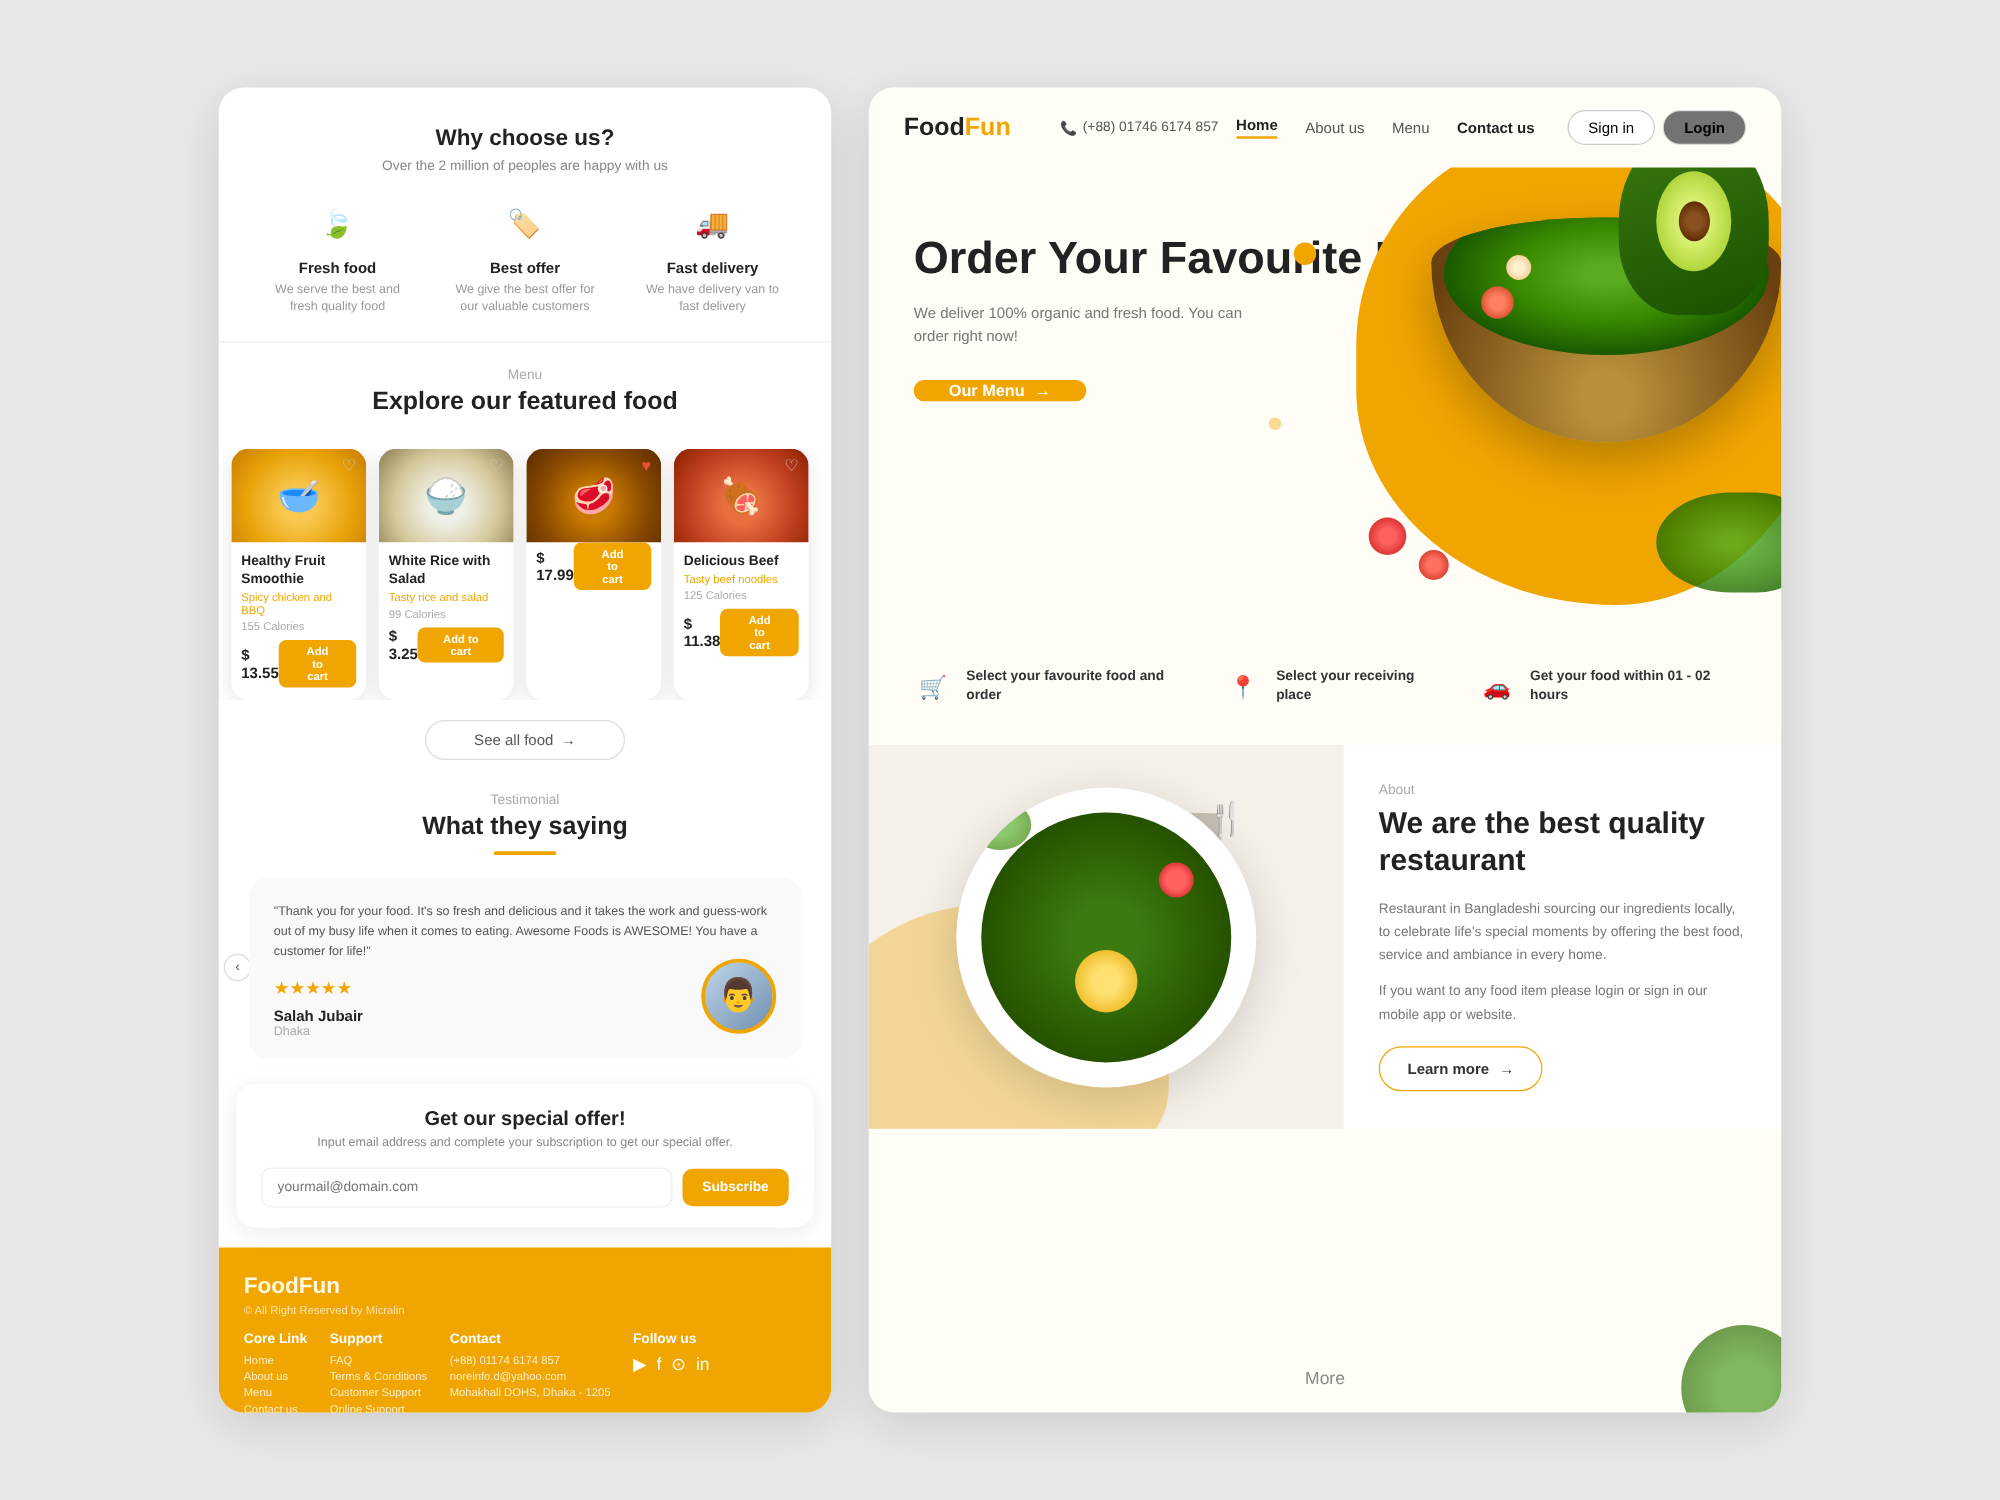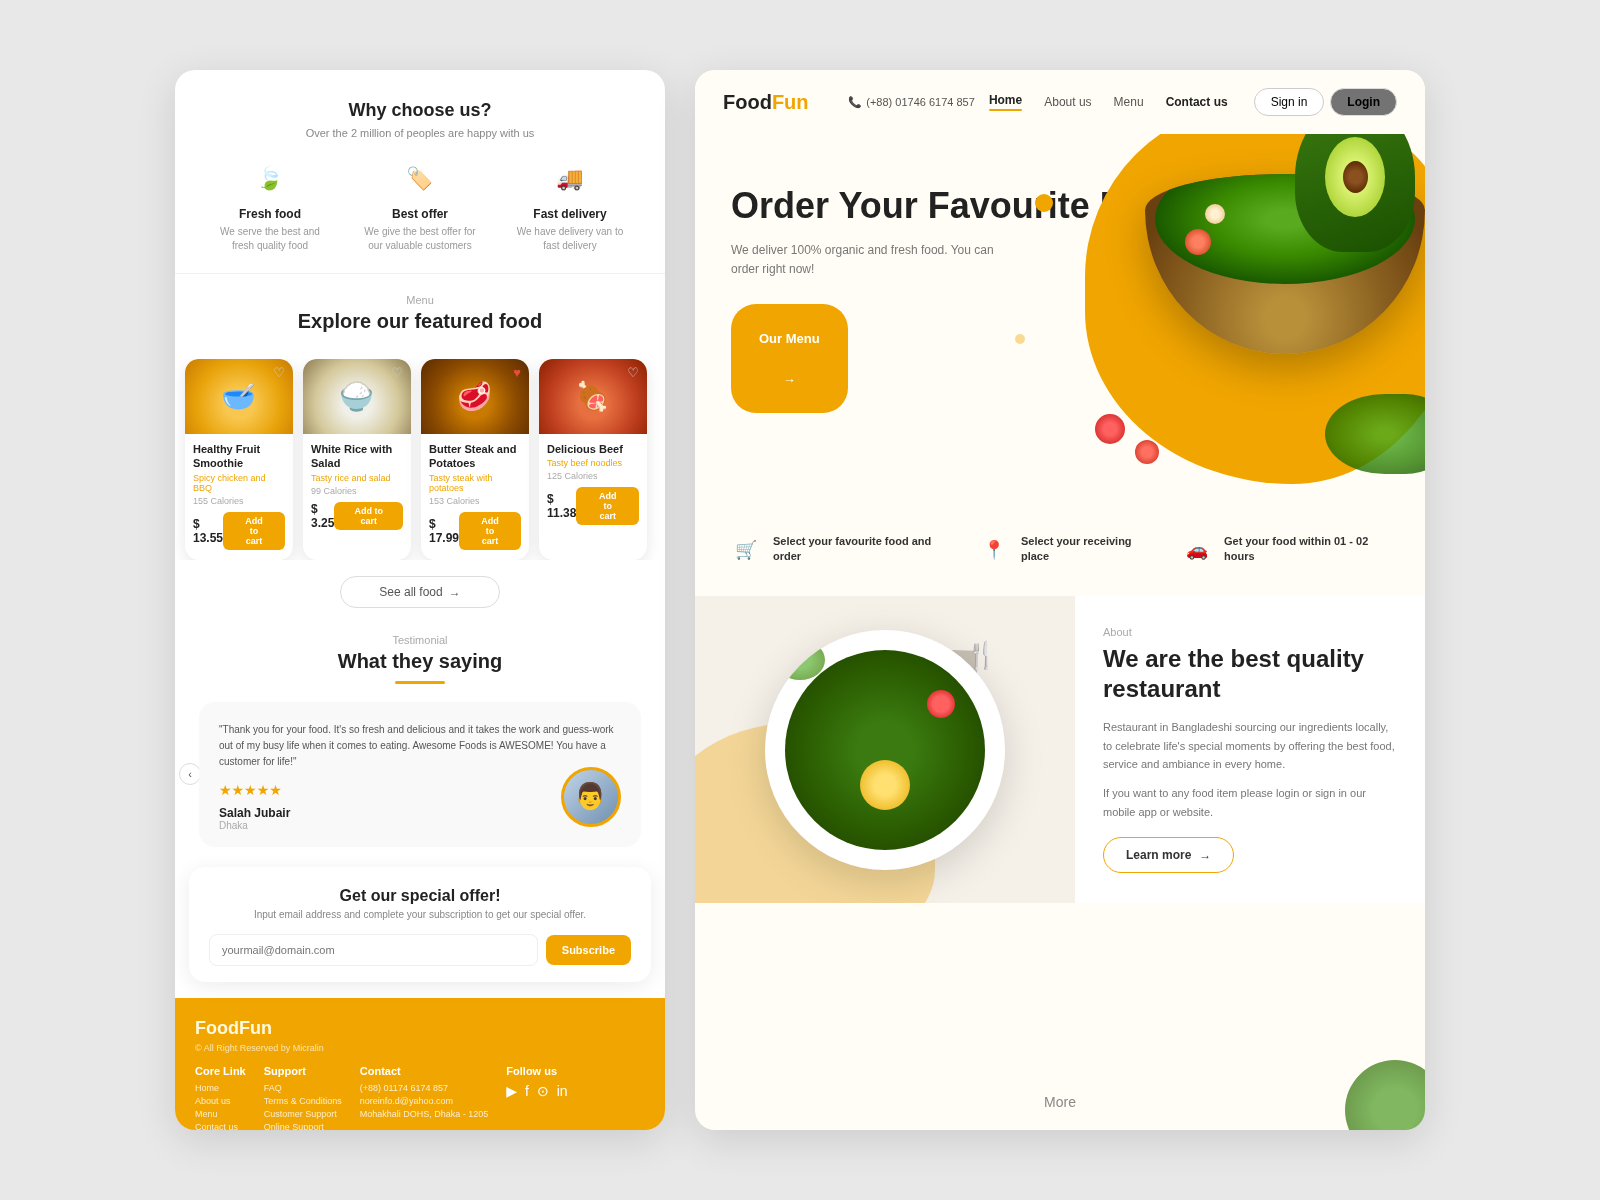--- a/index.html
+++ b/index.html
@@ -472,28 +472,27 @@
       color: #777;
       line-height: 1.6;
       margin-bottom: 24px;
       max-width: 280px;
     }
     .our-menu-btn {
       background: #f0a500;
       color: #fff;
       border: none;
       border-radius: 25px;
-      padding: 27px 28px;
+      padding: 1px 28px;
       font-size: 13px;
       font-weight: 700;
       cursor: pointer;
       display: flex;
       align-items: center;
-      gap: 25px;
-      flex-direction: column;
+      gap: 8px;
     }
 
     
     .hero-img-area {
       width: 380px;
       height: 360px;
       position: absolute;
       right: -10px;
       top: -10px;
     }
@@ -744,25 +743,20 @@
       <div class="food-card-footer">
         <span class="food-card-price">$ 3.25</span>
         <button class="add-cart-btn">Add to cart</button>
       </div>
     </div>
 
     <div class="food-card">
       <div class="food-card-img">
         <div class="img-steak">🥩</div>
         <span class="heart active">♥</span>
-      </div>
-      <div class="food-card-body">
-        <div class="food-card-name">Butter Steak and Potatoes</div>
-        <div class="food-card-sub">Tasty steak with potatoes</div>
-        <div class="food-card-cal">153 Calories</div>
       </div>
       <div class="food-card-footer">
         <span class="food-card-price">$ 17.99</span>
         <button class="add-cart-btn">Add to cart</button>
       </div>
     </div>
 
     <div class="food-card">
       <div class="food-card-img">
         <div class="img-beef">🍖</div>

